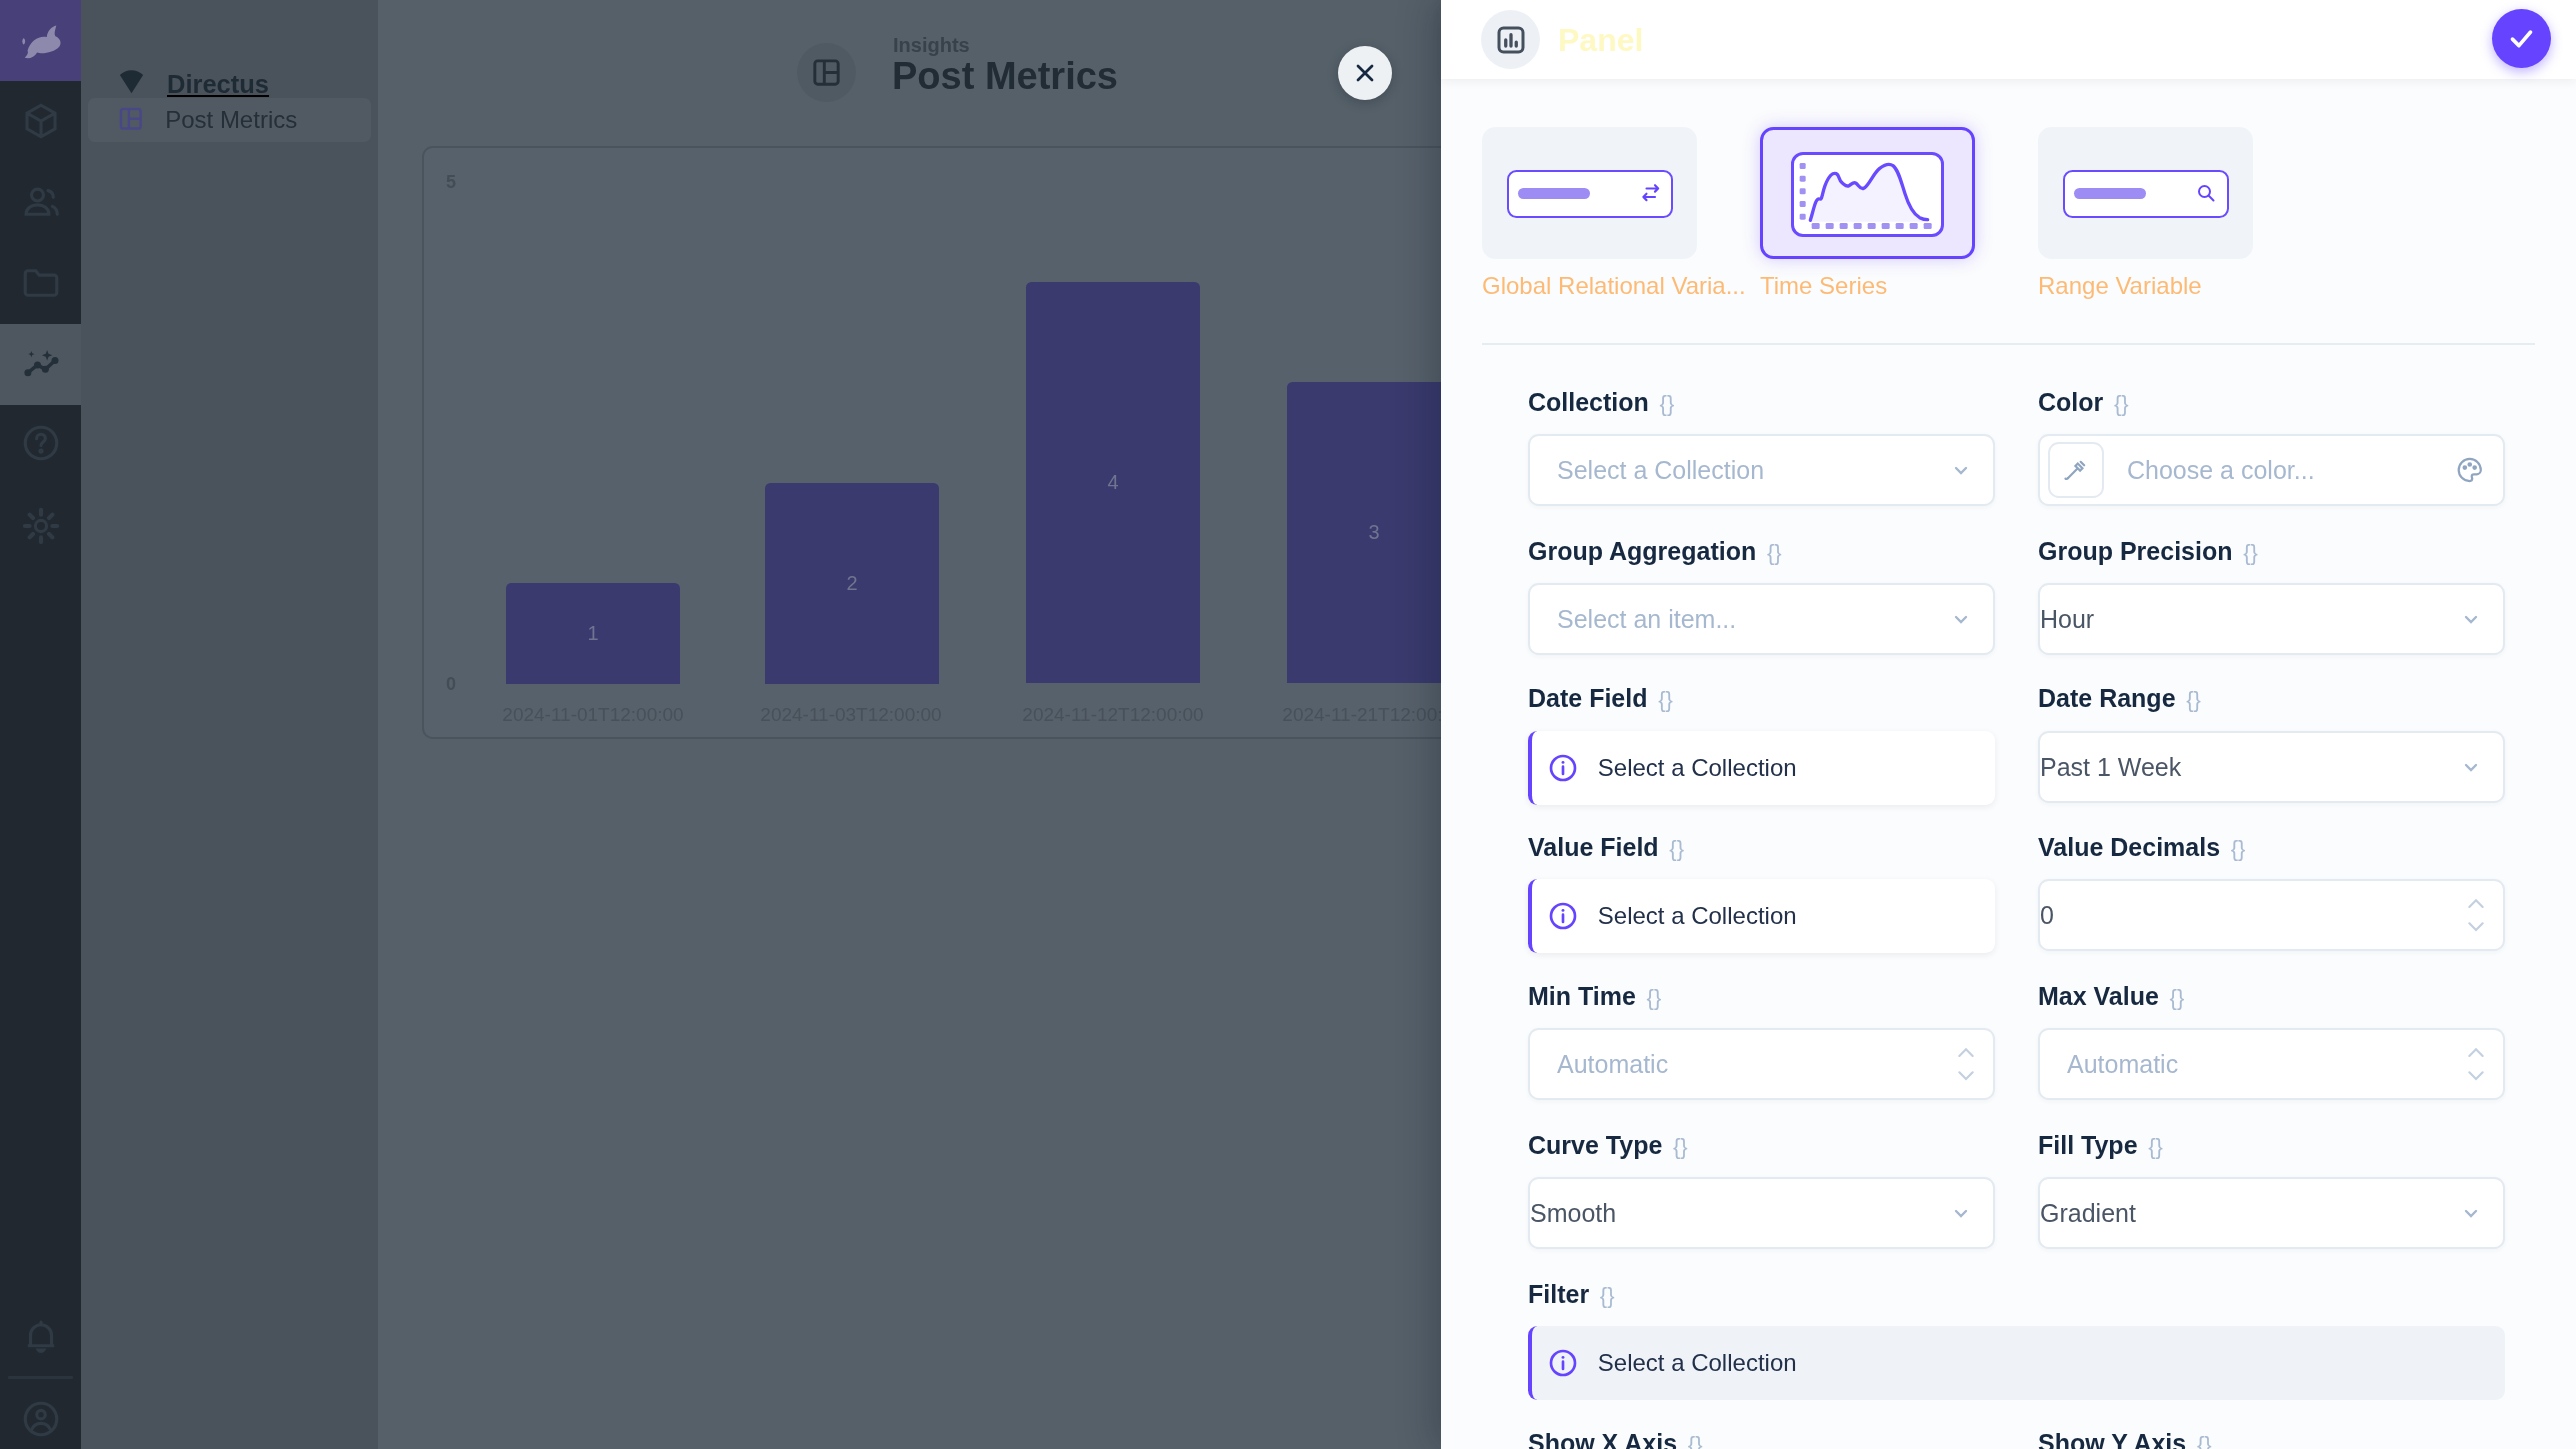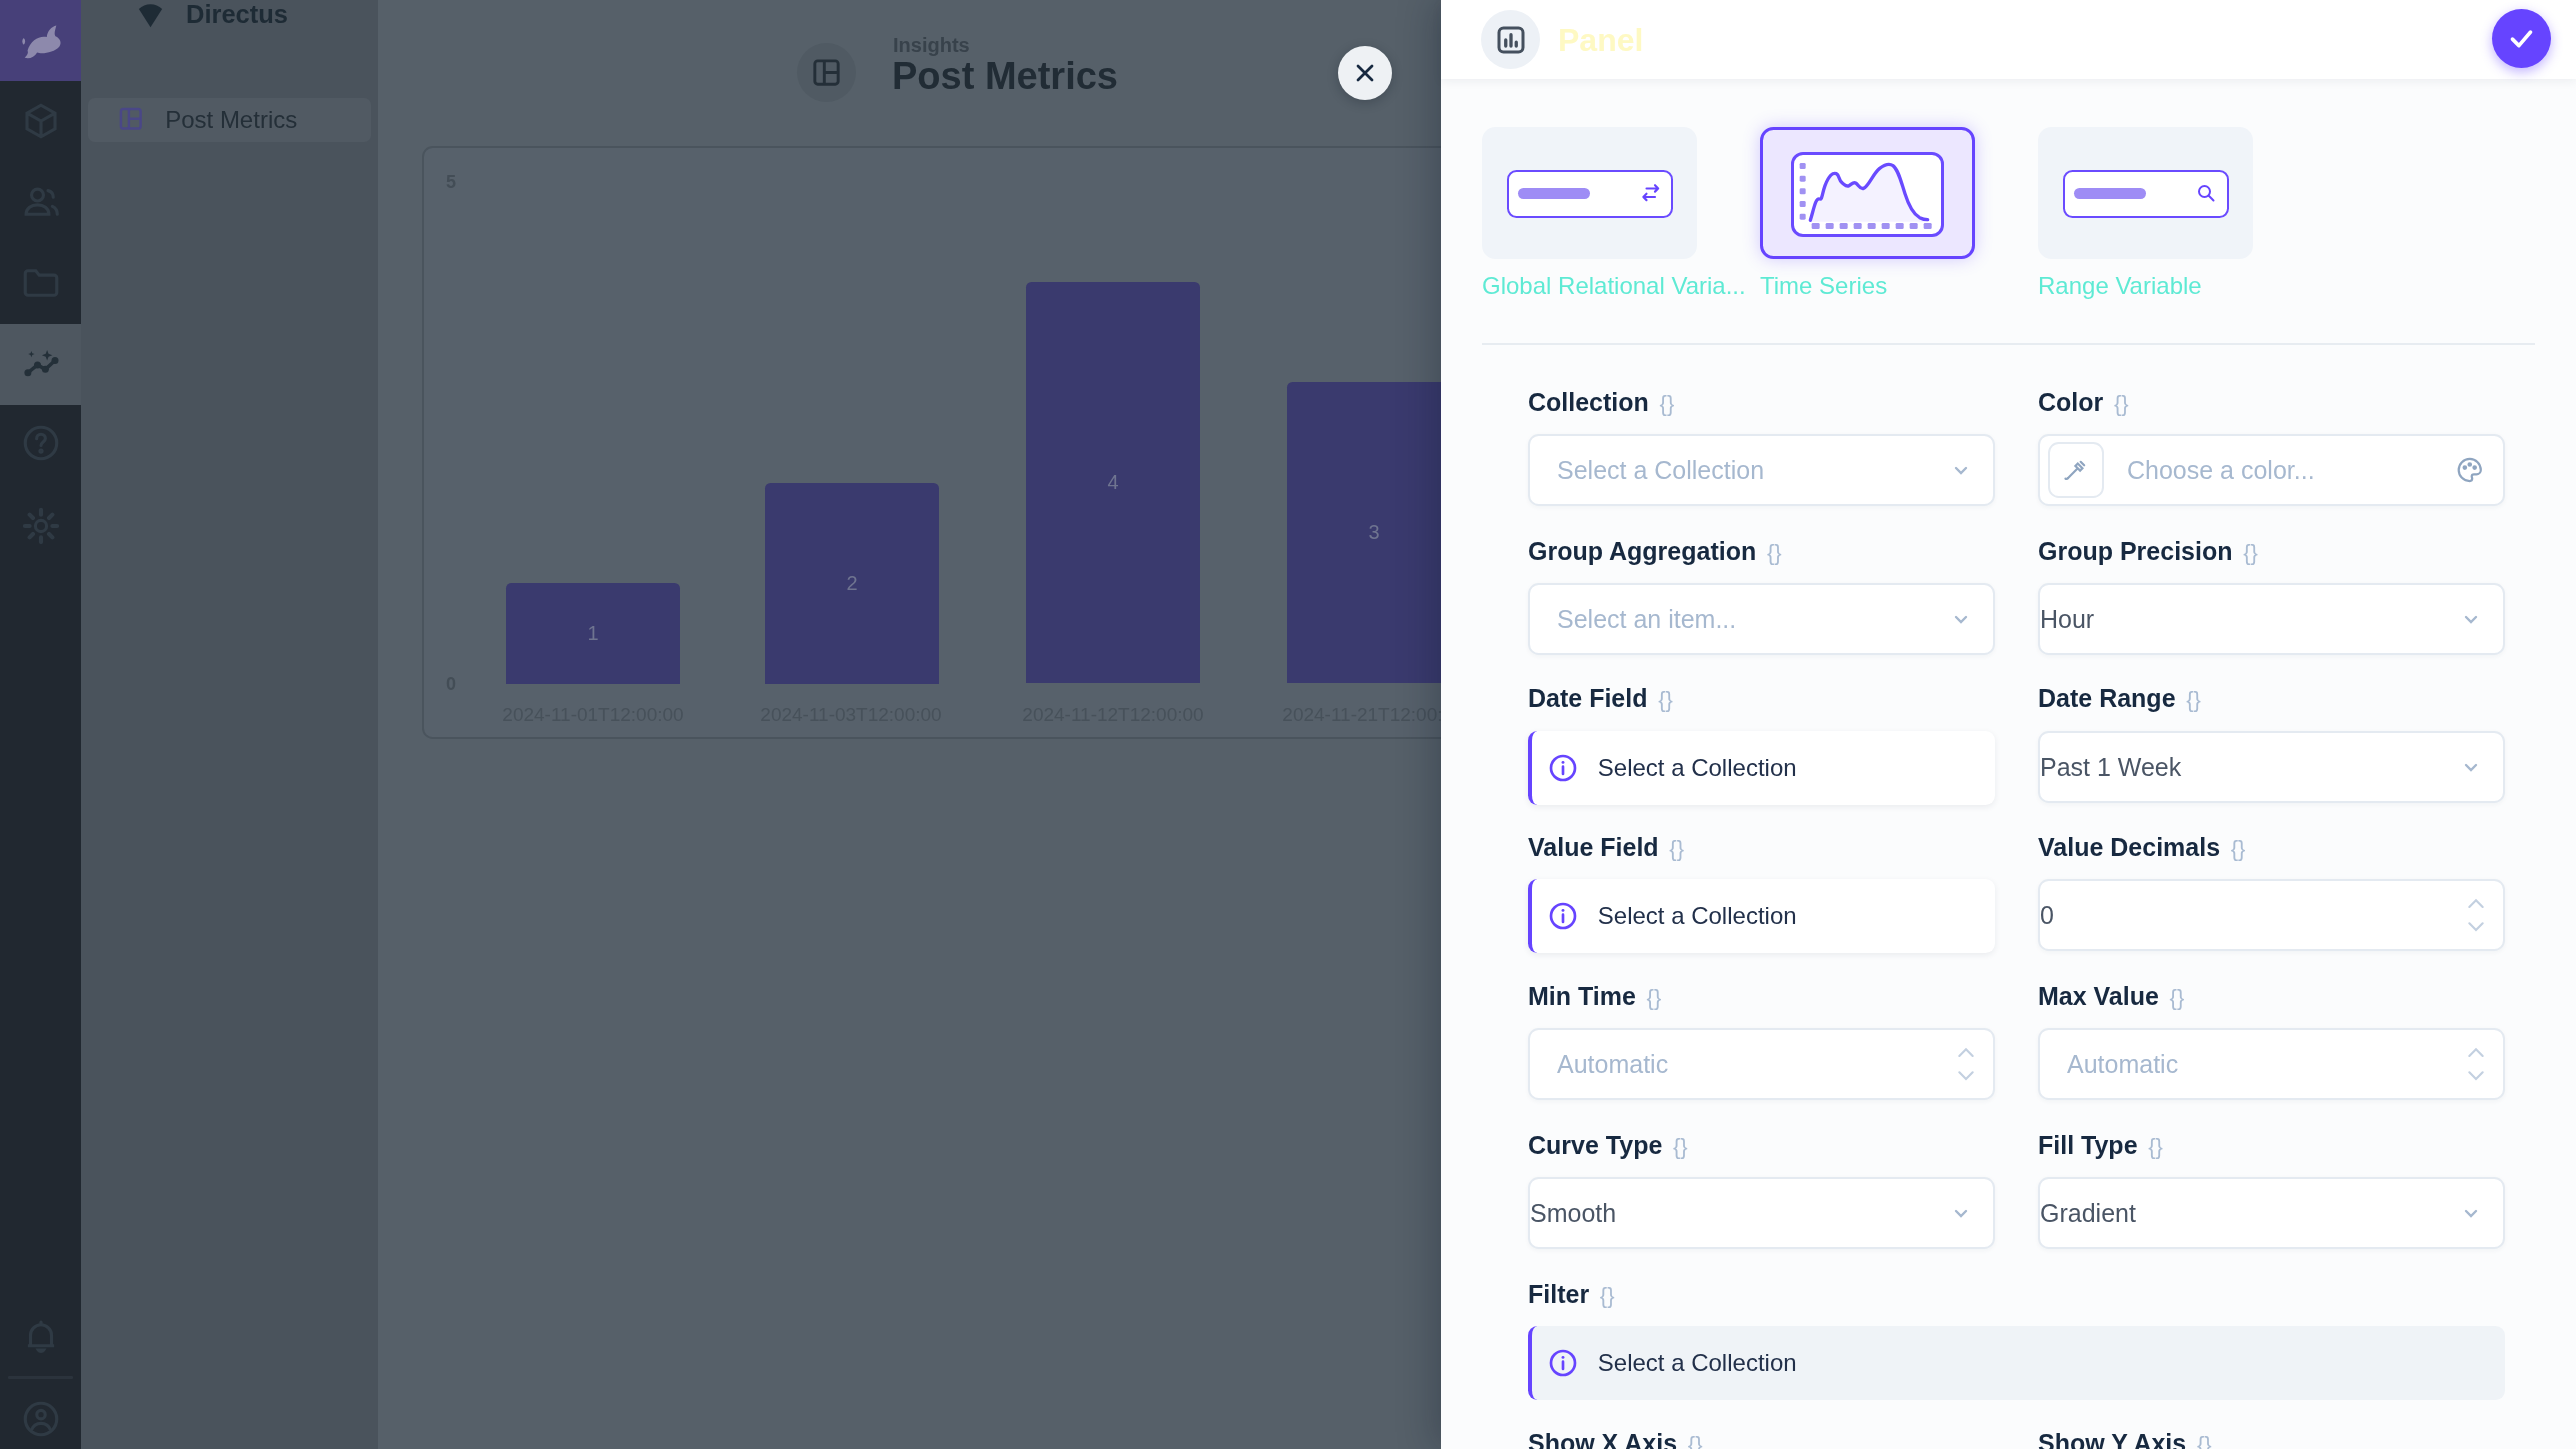--- a/index.html
+++ b/index.html
@@ -9,21 +9,21 @@
   
   .module-bar { position:absolute; left:0; top:0; width:81px; height:1449px; background:#212830; }
   .logo-tile { position:absolute; left:0; top:0; width:81px; height:81px; background:#474079;
                display:flex; align-items:center; justify-content:center; }
   .mod { position:absolute; left:0; width:81px; height:81px; display:flex; align-items:center; justify-content:center; }
   .mod svg { width:42px; height:42px; }
   .mod.active { background:#4E5760; }
   .mod-divider { position:absolute; left:8px; width:65px; height:2.7px; background:#2B333C; border-radius:1.3px; }
 
   .nav-panel { position:absolute; left:81px; top:0; width:297px; height:1449px; background:#4A535C; }
-  .project-row { position:absolute; left:0; top:0; width:297px; height:99px; display:flex; align-items:flex-start; gap:20px; padding-left:54px; }
+  .project-row { position:absolute; left:0; top:0; width:297px; height:99px; display:flex; align-items:flex-end; gap:20px; padding-left:35px;text-decoration:underline; }
   .project-name { font-size:25.5px; font-weight:600; color:#1E2B35; }
   .nav-item { position:absolute; left:6.7px; top:98px; width:283px; height:44px; background:#515A63; border-radius:6.7px;
               display:flex; align-items:center; gap:20px; padding-left:28px; }
   .nav-item-label { font-size:24px; font-weight:500; color:#242F38; }
 
   .content { position:absolute; left:378px; top:0; width:2198px; height:1449px; background:#566069; }
   .title-icon-circle { position:absolute; left:419px; top:43px; width:59px; height:59px; border-radius:50%;
                        background:#505A63; display:flex; align-items:center; justify-content:center; }
   .breadcrumb { position:absolute; left:515px; top:34px; font-size:20px; font-weight:600; color:#38424B; }
   .page-title { position:absolute; left:514px; top:55px; font-size:38px; font-weight:700; color:#212C35; }
@@ -48,21 +48,21 @@
                    box-shadow:0 2.7px 9.4px rgba(23,41,64,.07); display:flex; align-items:center; }
   .header-icon-circle { position:absolute; left:1481px; top:10px; width:59px; height:59px; border-radius:50%;
                         background:#EDF1F6; display:flex; align-items:center; justify-content:center; }
   .drawer-title { position:absolute; left:1558px; top:22px; font-size:32px; font-weight:700; color:#fef9c3; }
   .check-btn { position:absolute; left:2492px; top:8.7px; width:59px; height:59px; border-radius:50%;
                background:#6644FF; display:flex; align-items:center; justify-content:center; cursor:pointer;
                box-shadow:0 4px 12px rgba(102,68,255,.4); }
 
   .ptype-card { position:absolute; top:127px; width:215px; height:132px; border-radius:13.4px; background:#F0F4F9; cursor:pointer; }
   .ptype-card.selected { background:#ECE7FF; border:3.4px solid #6644FF; box-shadow:0 0 17.4px rgba(102,68,255,.28); }
-  .ptype-label { position:absolute; top:272px; font-size:24px; font-weight:500; color:#5eead4; white-space:nowrap; }
+  .ptype-label { position:absolute; top:272px; font-size:24px; font-weight:500; color:#fdba74; white-space:nowrap; }
   .illus { position:absolute; background:#FFFFFF; border:3.4px solid #6A4BFF; border-radius:9.4px; }
   .illus-bar { position:absolute; height:10.7px; border-radius:5.4px; background:#9E8CF5; }
 
   .divider { position:absolute; left:1482px; top:343px; width:1053px; height:2px; background:#E7ECF1; }
 
   .fld-label { position:absolute; font-size:25px; font-weight:600; color:#172940; white-space:nowrap; }
   .braces { font-size:22px; font-weight:400; color:#A9BBD2; margin-left:10.7px; }
   .fld { position:absolute; height:72px; background:#FFFFFF; border:2px solid #E4EAF1; border-radius:10.7px;
          display:flex; align-items:center; box-shadow:0 1.3px 4px rgba(23,41,64,.04); }
   .col1 { left:1528px; width:467px; }

